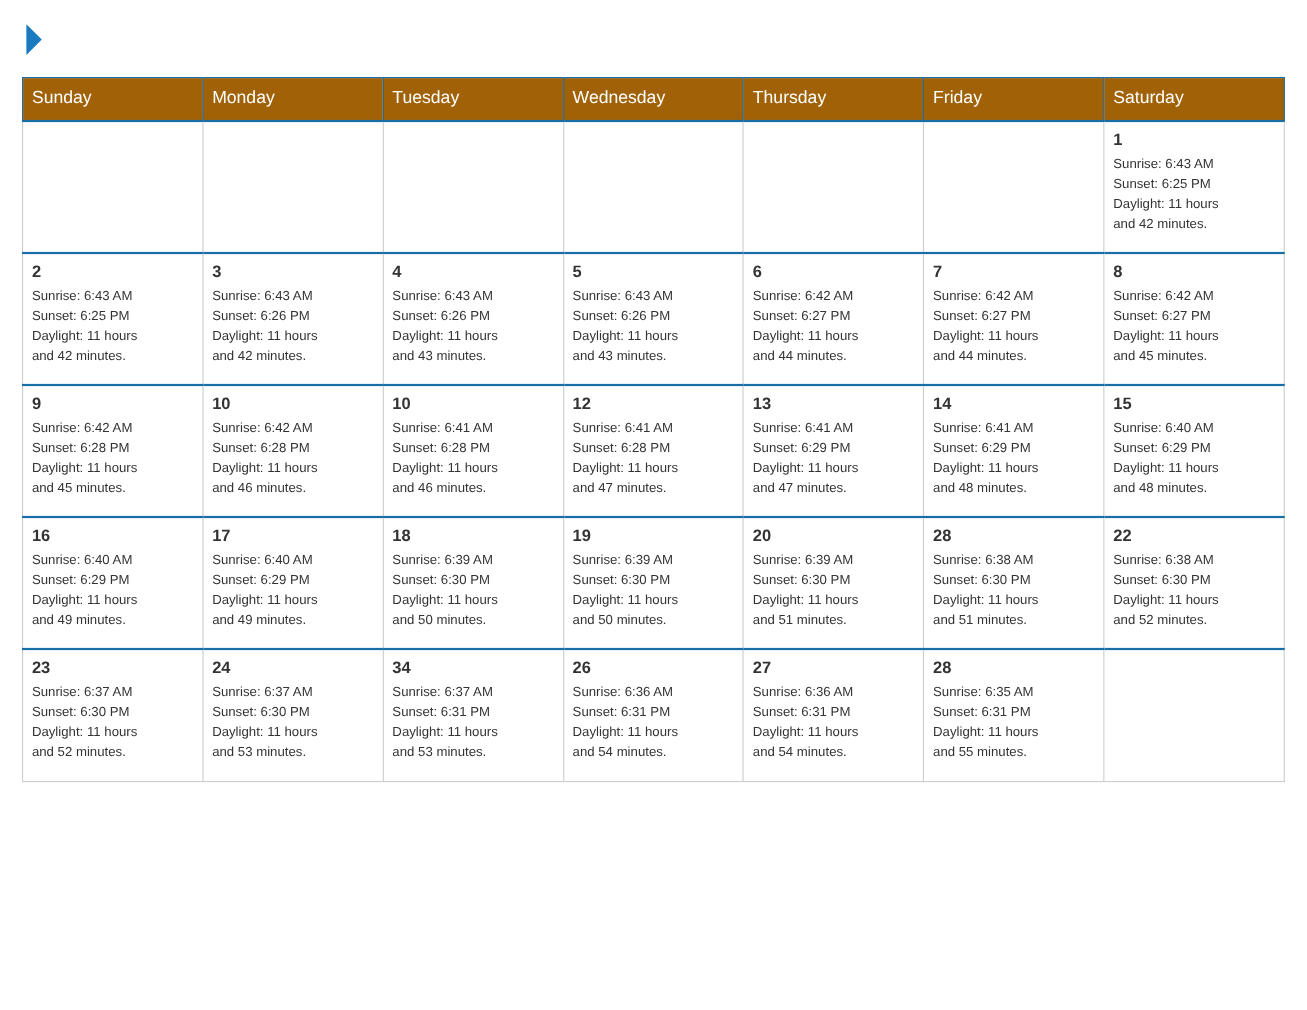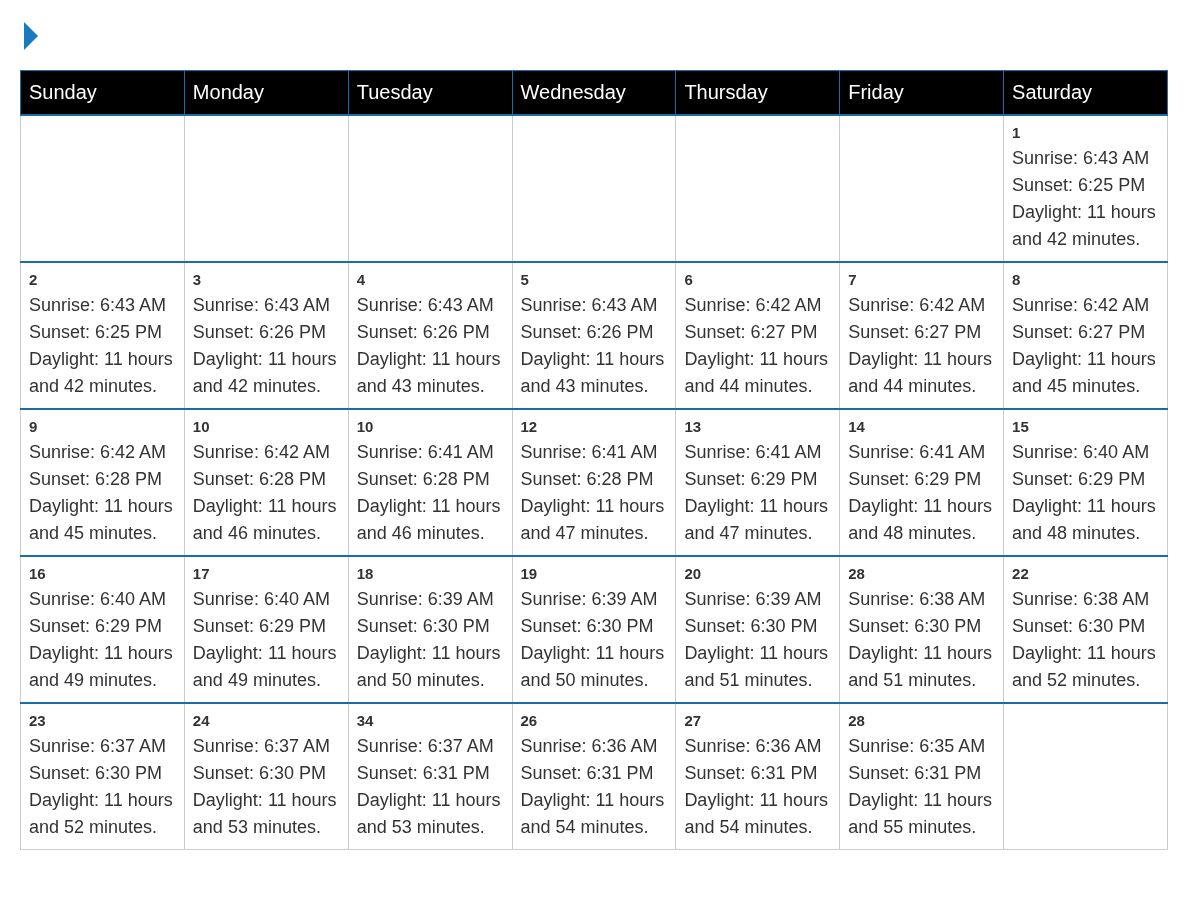--- a/index.html
+++ b/index.html
@@ -57,24 +57,24 @@
     .location {
       font-size: 22px;
       color: #444;
       margin-top: 4px;
     }
     .calendar {
       width: 100%;
       border-collapse: collapse;
     }
     .calendar th {
-      background-color: #000000;
+      background-color: #a16207;
       color: #fff;
       padding: 10px 8px;
-      font-size: 20px;
+      font-size: 16px;
       font-weight: normal;
       text-align: left;
       border: 1px solid #1a6ea8;
     }
     .calendar td {
       vertical-align: top;
       padding: 8px;
       font-size: 13px;
       color: #333;
       border: 1px solid #ccc;
@@ -82,21 +82,21 @@
       min-height: 110px;
       height: 120px;
     }
     .day-num {
       font-size: 15px;
       font-weight: bold;
       display: block;
       margin-bottom: 4px;
     }
     .day-info {
-      font-size: 18px;
+      font-size: 12px;
       line-height: 1.5;
       color: #333;
     }
     .empty-cell {
       background: #fff;
     }
     .week-row td {
       border-top: 2px solid #1a6ea8;
     }
   </style>

